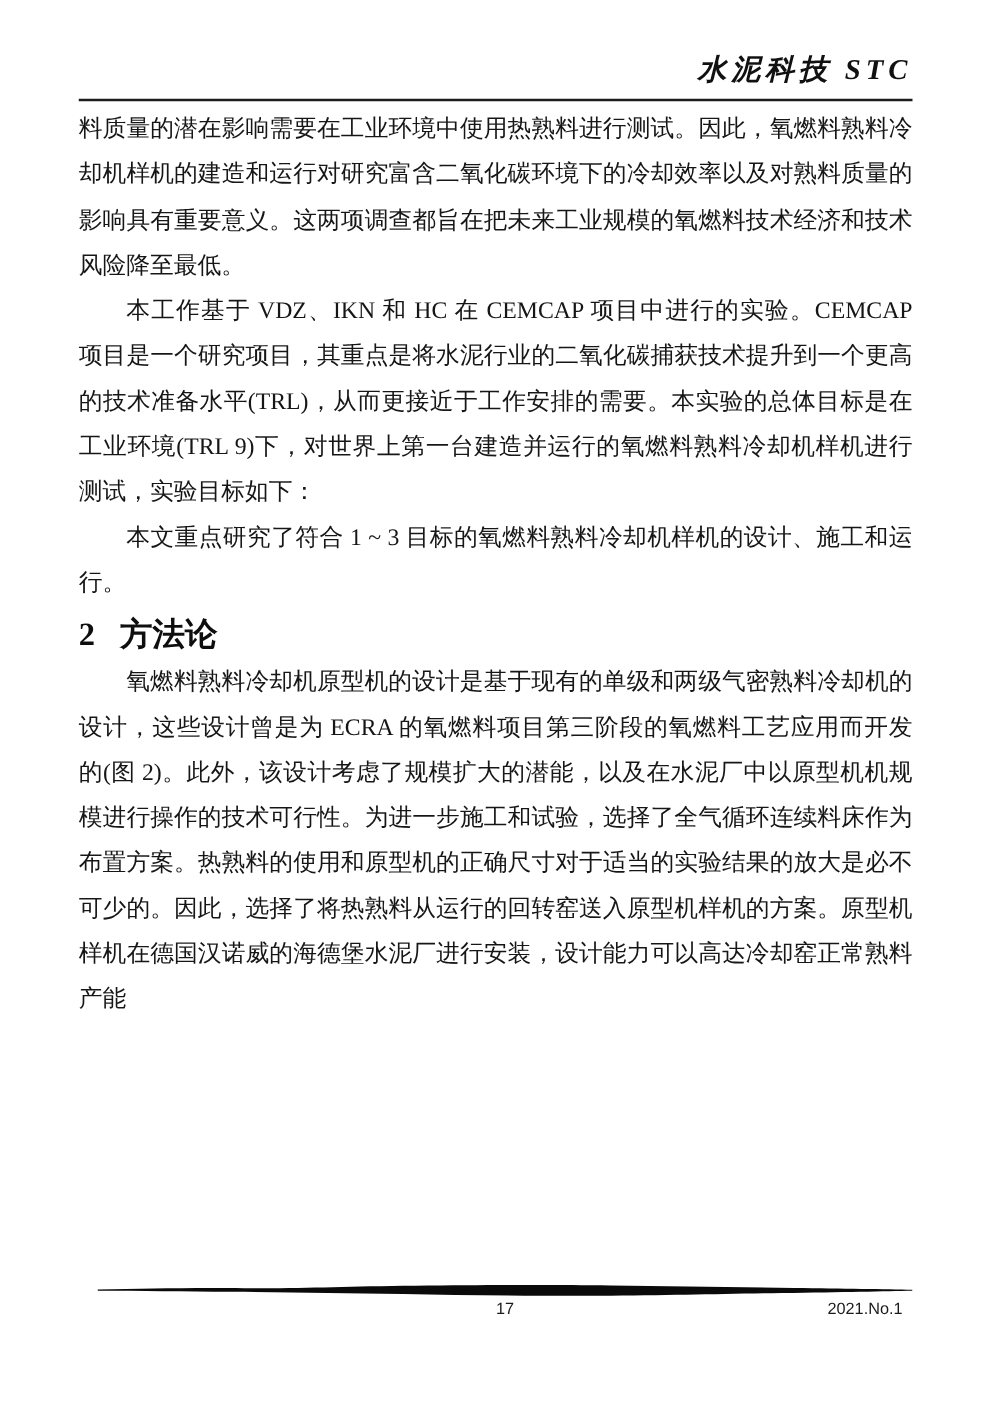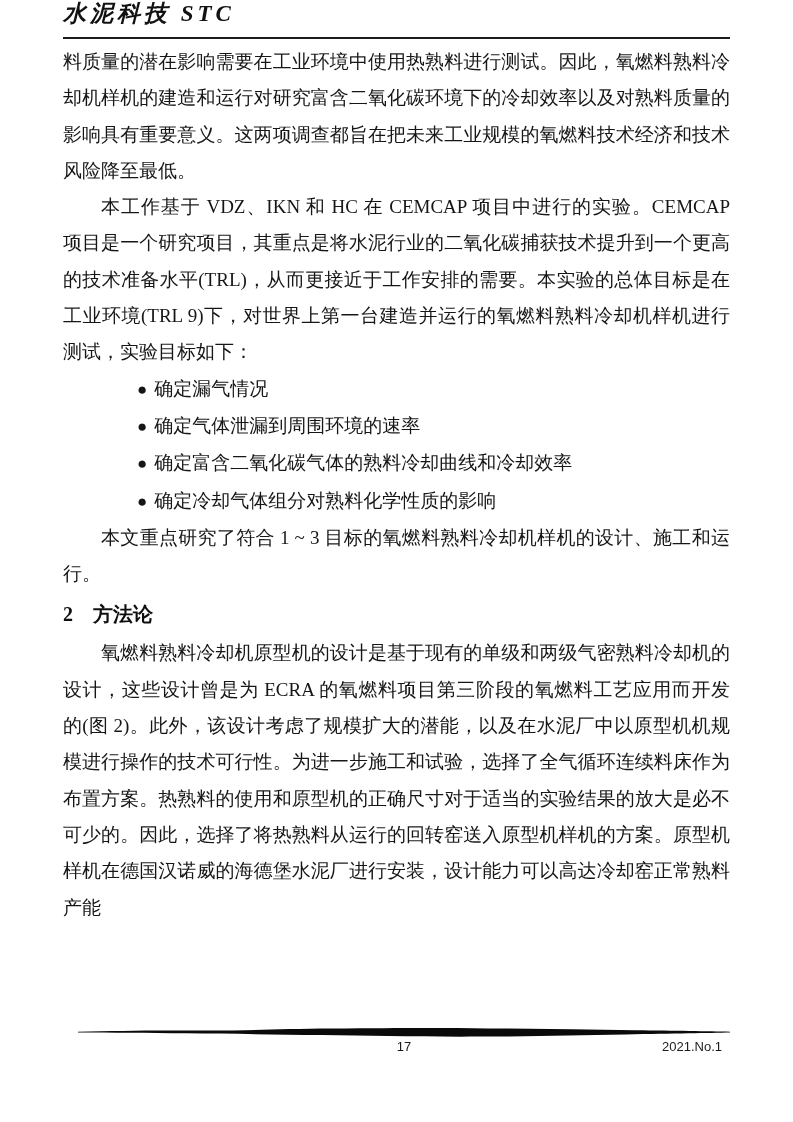--- a/index.html
+++ b/index.html
@@ -9,23 +9,24 @@
     position: relative;
     font-family: "Liberation Serif", "DejaVu Serif", serif;
     color: #141414;
     overflow: hidden;
   }
   .page { position: absolute; inset: 0; background: #ffffff; }
 
   
   .page-header {
     margin: 0 63px;
+    padding-top: 42px;
     padding-bottom: 9px;
     border-bottom: 2.5px solid #1c1c1c;
-    text-align: left;
+    text-align: right;
   }
   .journal-title {
     font-size: 23px;
     font-weight: bold;
     font-style: italic;
     letter-spacing: 4px;
     color: #111;
     line-height: 28px;
   }
 
@@ -42,21 +43,21 @@
   .indent { text-indent: 2em; }
 
   
   .bullets { margin: 0; padding: 0 0 0 74px; list-style: none; }
   .bullets li { margin: 0; }
   .bullet-glyph { display: inline-block; margin-right: 7px; font-size: 17px; }
 
   
   .section-heading {
     margin: 6px 0 4px 0;
-    font-size: 20px;
+    font-size: 26px;
     line-height: 33px;
     font-weight: bold;
     color: #0e0e0e;
     font-family: "Liberation Sans", "DejaVu Sans", sans-serif;
     text-align: left;
     text-indent: 0;
   }
   .sec-num {
     font-family: "Liberation Serif", "DejaVu Serif", serif;
     margin-right: 20px;
@@ -84,34 +85,20 @@
   <header class="page-header">
     <div class="journal-title">水泥科技 STC</div>
   </header>
 
   <main class="content">
 
     <p class="para">料质量的潜在影响需要在工业环境中使用热熟料进行测试。因此，氧燃料熟料冷却机样机的建造和运行对研究富含二氧化碳环境下的冷却效率以及对熟料质量的影响具有重要意义。这两项调查都旨在把未来工业规模的氧燃料技术经济和技术风险降至最低。</p>
 
     <p class="para indent">本工作基于 VDZ、IKN 和 HC 在 CEMCAP 项目中进行的实验。CEMCAP 项目是一个研究项目，其重点是将水泥行业的二氧化碳捕获技术提升到一个更高的技术准备水平(TRL)，从而更接近于工作安排的需要。本实验的总体目标是在工业环境(TRL 9)下，对世界上第一台建造并运行的氧燃料熟料冷却机样机进行测试，实验目标如下：</p>
 
-    <ul class="bullets">
-      <li>
-        <span class="bullet-glyph">●</span><span>确定漏气情况</span>
-      </li>
-      <li>
-        <span class="bullet-glyph">●</span><span>确定气体泄漏到周围环境的速率</span>
-      </li>
-      <li>
-        <span class="bullet-glyph">●</span><span>确定富含二氧化碳气体的熟料冷却曲线和冷却效率</span>
-      </li>
-      <li>
-        <span class="bullet-glyph">●</span><span>确定冷却气体组分对熟料化学性质的影响</span>
-      </li>
-    </ul>
 
     <p class="para indent">本文重点研究了符合 1 ~ 3 目标的氧燃料熟料冷却机样机的设计、施工和运行。</p>
 
 
     <h2 class="section-heading">
       <span class="sec-num">2</span><span class="sec-title">方法论</span>
     </h2>
 
     <p class="para indent">氧燃料熟料冷却机原型机的设计是基于现有的单级和两级气密熟料冷却机的设计，这些设计曾是为 ECRA 的氧燃料项目第三阶段的氧燃料工艺应用而开发的(图 2)。此外，该设计考虑了规模扩大的潜能，以及在水泥厂中以原型机机规模进行操作的技术可行性。为进一步施工和试验，选择了全气循环连续料床作为布置方案。热熟料的使用和原型机的正确尺寸对于适当的实验结果的放大是必不可少的。因此，选择了将热熟料从运行的回转窑送入原型机样机的方案。原型机样机在德国汉诺威的海德堡水泥厂进行安装，设计能力可以高达冷却窑正常熟料产能</p>
 

